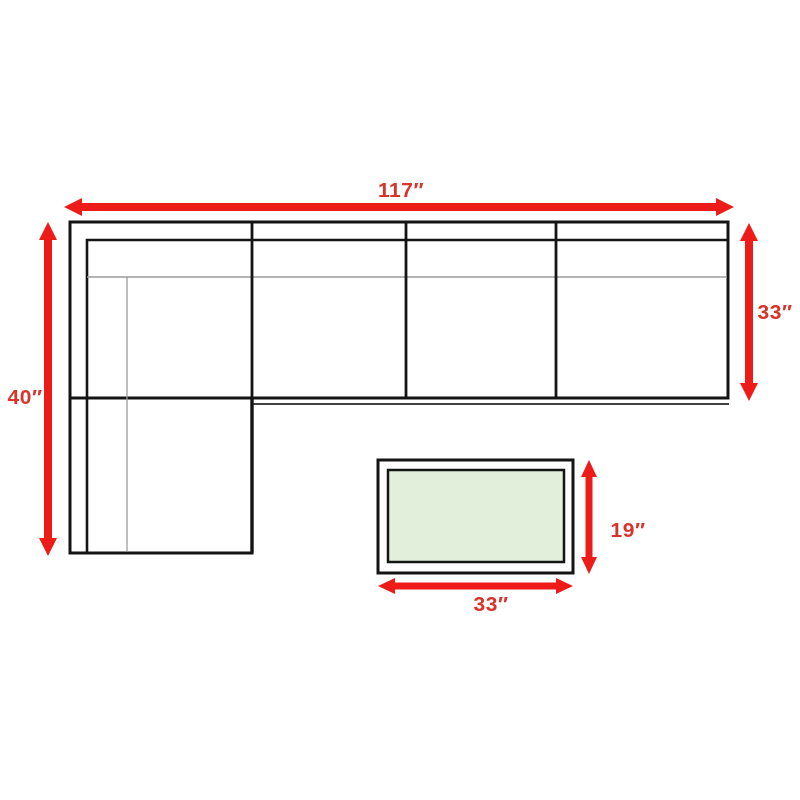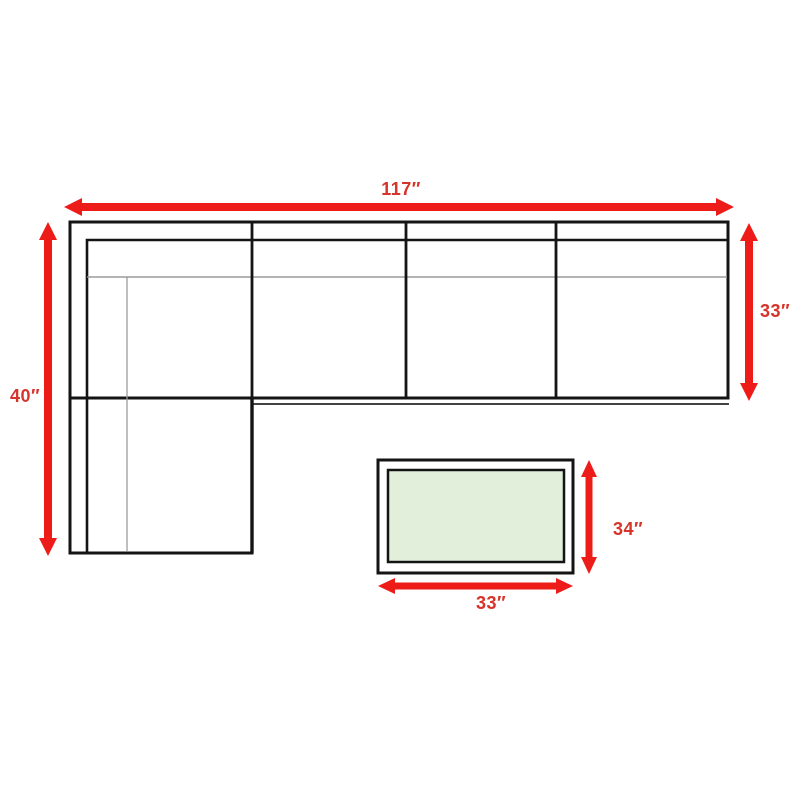--- a/index.html
+++ b/index.html
@@ -30,21 +30,21 @@
   .arrow-shaft { stroke: var(--arrow-red, #ee1c18); fill: none; }
   .sw8 { stroke-width: 8; }
   .sw7 { stroke-width: 7; }
   .arrow-head  { fill: var(--arrow-red, #ee1c18); stroke: none; }
 
   
   .dim-label {
     position: absolute;
     transform: translate(-50%, -50%);
     color: var(--label-red, #d6352b);
-    font-size: 18px;
+    font-size: 21px;
     font-weight: 600;
     letter-spacing: 0.5px;
     white-space: nowrap;
     line-height: 1;
   }
 </style>
 </head>
 <body>
 
 <div class="canvas">
@@ -104,17 +104,17 @@
       <polygon class="arrow-head" points="573,586 556,578 556,594"></polygon>
     </g>
   </svg>
 
   <div class="dim-label" style="left:401px; top:189px;">117″</div>
 
   <div class="dim-label" style="left:25px; top:396px;">40″</div>
 
   <div class="dim-label" style="left:775px; top:311px;">33″</div>
 
-  <div class="dim-label" style="left:628px; top:529px;">34″</div>
+  <div class="dim-label" style="left:628px; top:529px;">19″</div>
 
   <div class="dim-label" style="left:491px; top:603px;">33″</div>
 
 </div>
 
 </body></html>

